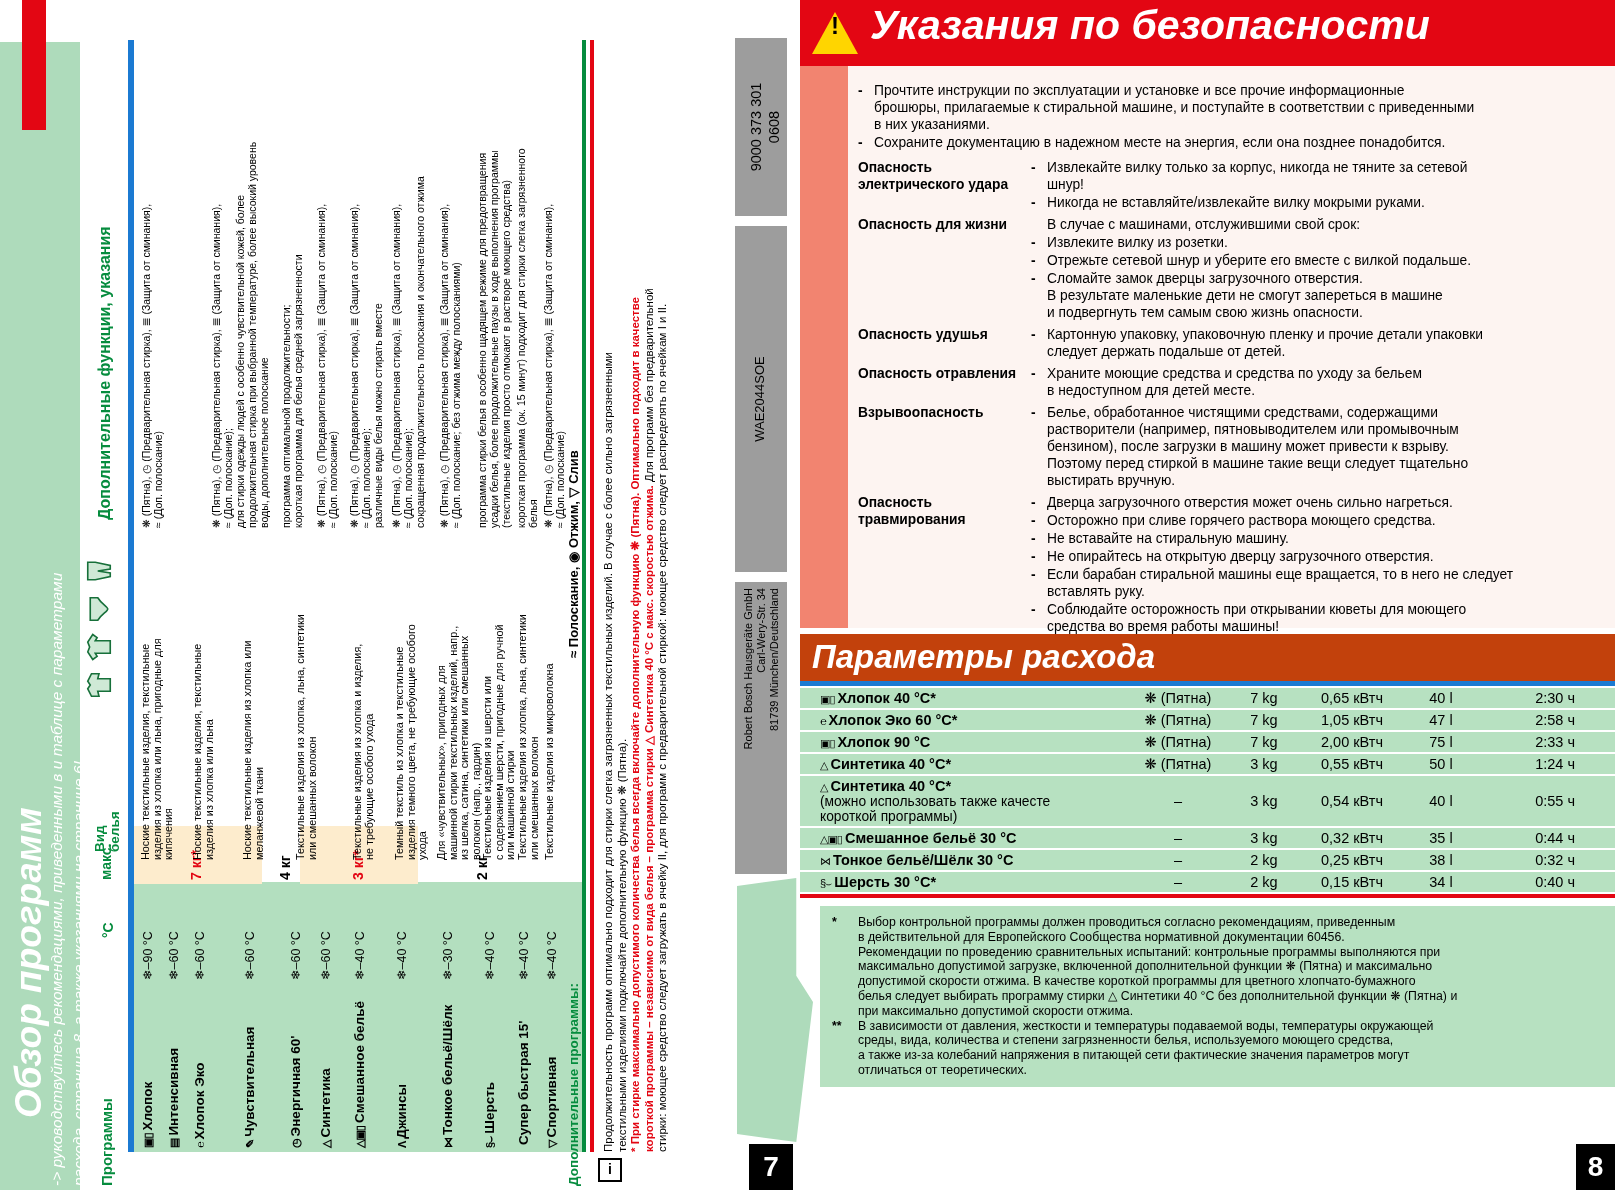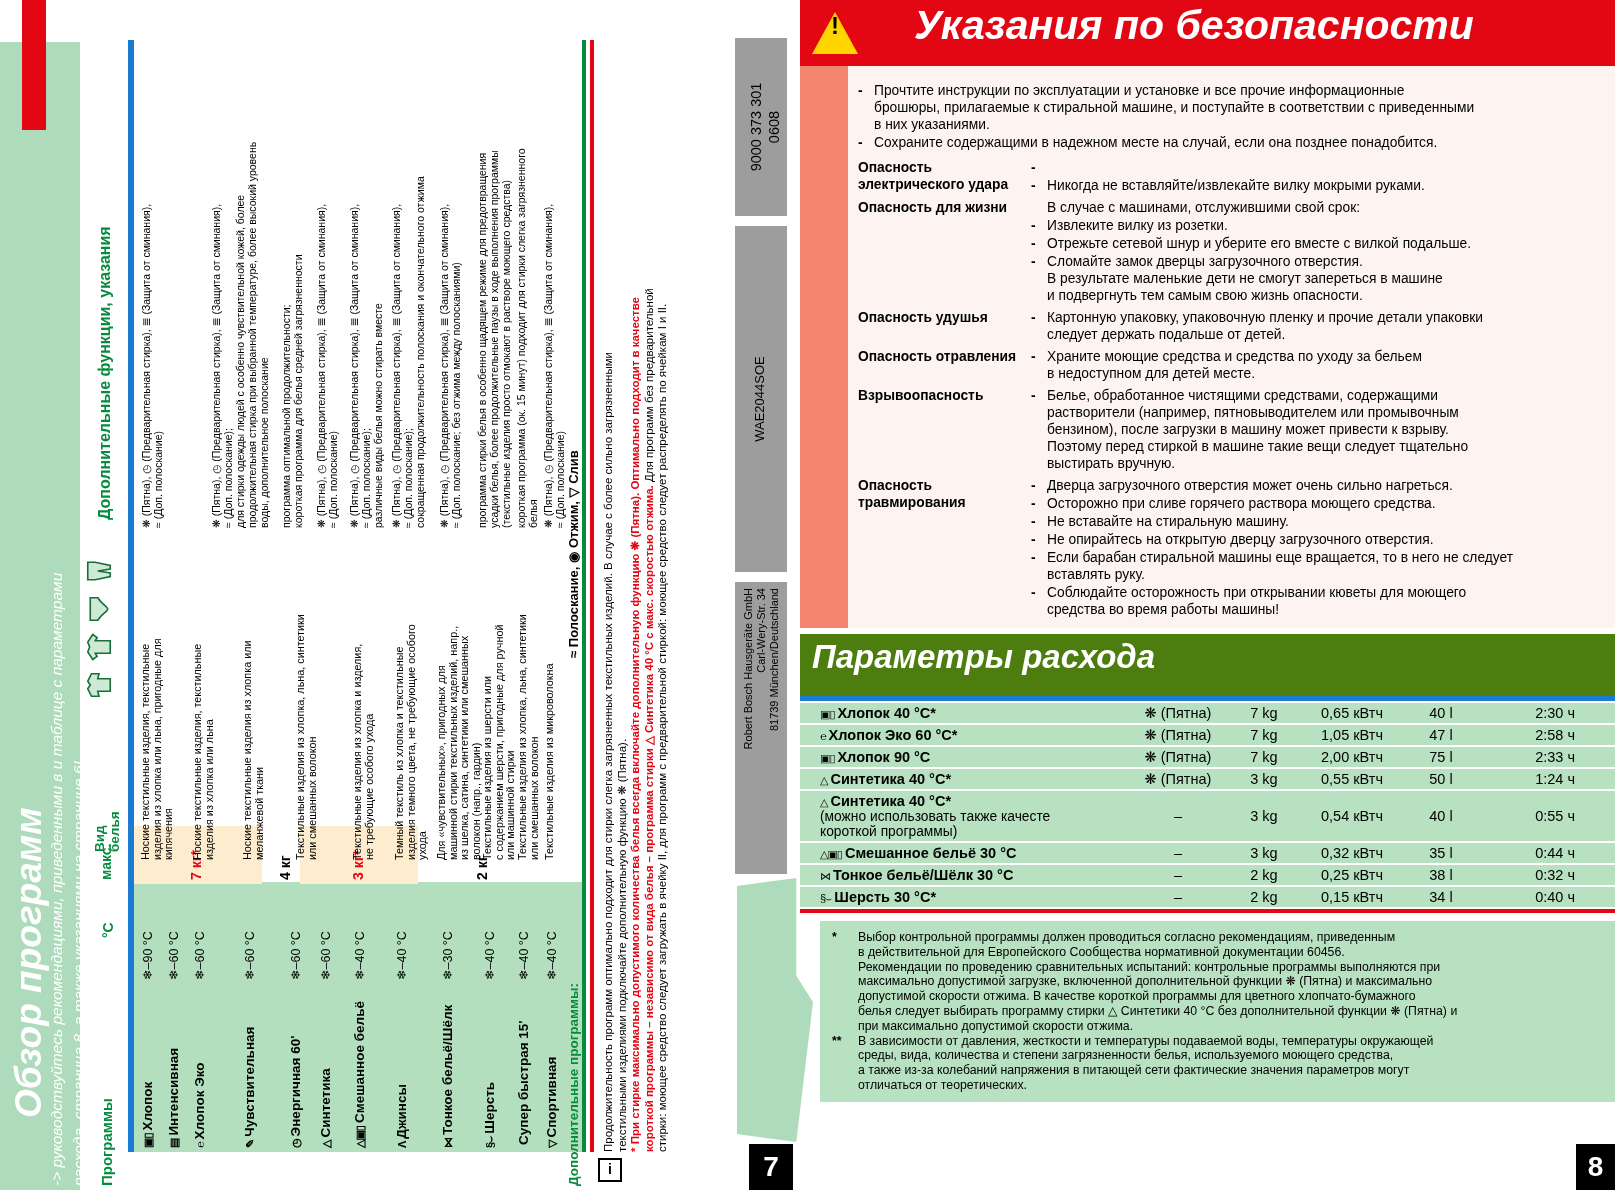--- a/index.html
+++ b/index.html
@@ -54,33 +54,33 @@
                clip-path:polygon(0 3%,78% 0,78% 37%,100% 47%,78% 100%,0 97%);}
   .page-box{background:#000;color:#fff;font-size:28px;font-weight:bold;text-align:center;line-height:46px;}
   .page7{left:749px;top:1144px;width:44px;height:46px;}
   .page8{left:1576px;top:1144px;width:39px;height:46px;}
 
   
   .saf-header{left:800px;top:0;width:815px;height:66px;background:#e30613;}
   .warn-tri{position:absolute;left:12px;top:12px;width:46px;height:42px;background:#ffd500;
             clip-path:polygon(50% 0,100% 100%,0 100%);}
   .warn-mark{position:absolute;left:0;top:12px;width:100%;text-align:center;font-weight:bold;font-size:24px;color:#000;}
-  .saf-title{position:absolute;left:70px;top:2px;font-size:41px;font-style:italic;font-weight:bold;color:#fff;white-space:nowrap;margin-left:44px;}
+  .saf-title{position:absolute;left:70px;top:2px;font-size:41px;font-style:italic;font-weight:bold;color:#fff;white-space:nowrap;}
   .saf-body{left:800px;top:66px;width:815px;height:562px;background:#fdf4f1;}
   .salmon{position:absolute;left:0;top:0;width:48px;height:100%;background:#f28470;}
   .saf-content{position:absolute;left:58px;top:16px;right:10px;font-size:13.8px;line-height:17px;}
   .s-item{display:flex;margin-bottom:1px;}
   .dash{width:16px;flex:0 0 16px;font-weight:bold;}
   .s-text{white-space:pre-line;}
   #safety-intro{margin-bottom:8px;}
   #safety-rows{display:grid;grid-template-columns:165px 1fr;column-gap:8px;row-gap:4px;}
   .s-label{font-weight:bold;}
   
   .cons{left:800px;top:634px;width:815px;}
-  .cons-bar{height:62px;background:#4d7c0f;}
+  .cons-bar{height:47px;background:#c2410c;}
   .cons-title{padding-left:12px;font-size:33px;font-style:italic;font-weight:bold;color:#fff;line-height:46px;white-space:nowrap;}
   .c-grid{display:grid;grid-template-columns:328px 100px 72px 104px 74px 1fr;align-items:start;}
   #cons-head{margin-top:4px;min-height:42px;}
   #cons-head .c-col{color:#068c3e;font-weight:bold;font-size:14px;line-height:17px;white-space:pre-line;text-align:center;}
   #cons-head .c0{text-align:left;padding-left:8px;}
   #cons-head .c5{text-align:left;padding-left:2px;}
   .cons-blue{height:5px;background:#1b7ad2;}
   #cons-body{margin-top:2px;}
   .c-row{background:#b7e1c1;margin-bottom:2px;padding:2px 0;align-items:center;}
   .c-row .c-col{font-size:14.5px;}
@@ -254,28 +254,30 @@
     <div class="saf-content">
       <div id="safety-intro">
           <div class="s-item">
             <div class="dash">-</div>
             <div class="s-text">Прочтите инструкции по эксплуатации  и установке и все прочие информационные
 брошюры, прилагаемые к стиральной машине, и поступайте в соответствии с приведенными
 в них указаниями.</div>
           </div>
           <div class="s-item">
             <div class="dash">-</div>
-            <div class="s-text">Сохраните содержащими в надежном месте на случай, если она позднее понадобится.</div>
+            <div class="s-text">Сохраните документацию в надежном месте на энергия, если она позднее понадобится.</div>
           </div>
         </div>
       <div id="safety-rows">
           <div class="s-label">Опасность электрического удара</div>
           <div class="s-desc">
             <div class="s-item">
               <div class="dash">-</div>
+              <div class="s-text">Извлекайте вилку только за корпус, никогда не тяните за сетевой
+шнур!</div>
             </div>
             <div class="s-item">
               <div class="dash">-</div>
               <div class="s-text">Никогда не вставляйте/извлекайте вилку мокрыми руками.</div>
             </div>
           </div>
           <div class="s-label">Опасность для жизни</div>
           <div class="s-desc">
             <div class="s-item">
               <div class="dash"></div>

